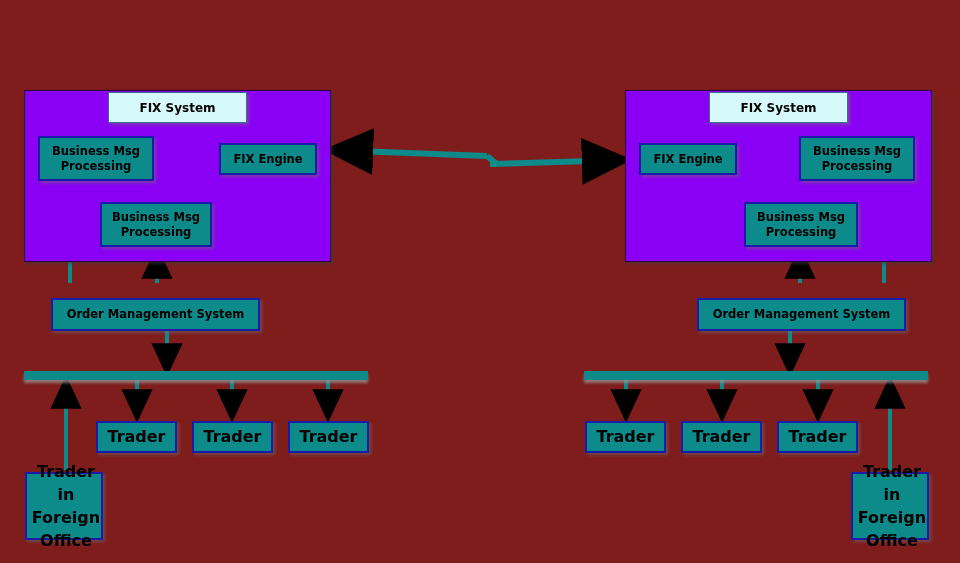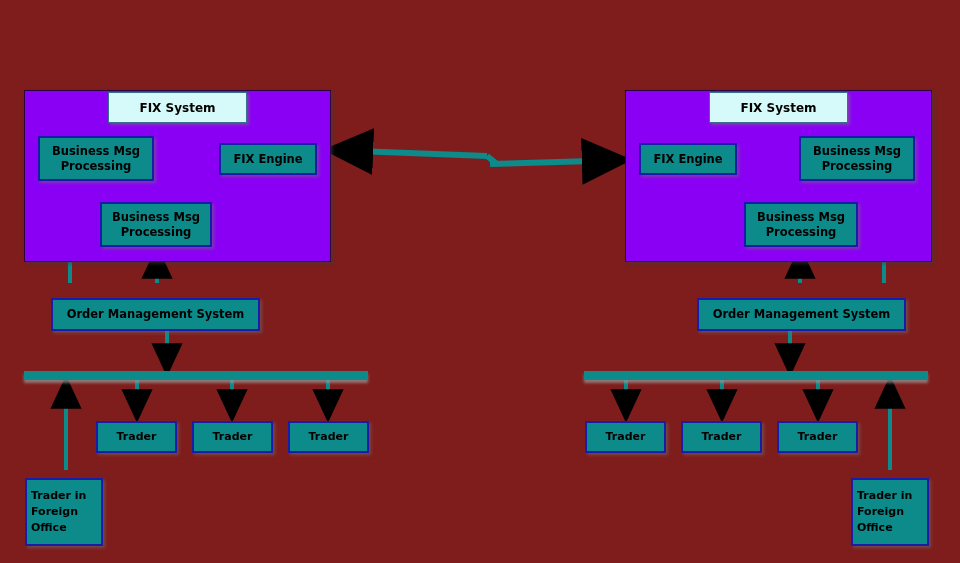--- a/index.html
+++ b/index.html
@@ -46,27 +46,26 @@
     display: flex;
     align-items: center;
     justify-content: center;
     text-align: center;
     color: #000000;
     font-size: 11.5px;
     font-weight: bold;
     line-height: 1.28;
     box-shadow: 2px 2px 3px rgba(110,110,110,0.55);
   }
-  .tbox.small { font-size: 11px; }
+  .tbox.small { font-size: 16px; }
   .tbox.left-align {
     justify-content: flex-start;
-    text-align: left;
+    text-align: center;
     padding-left: 4px;
     line-height: 1.45;
-    margin-top: 6px;
   }
 
   
   .bus {
     background: #0D8A8A;
     height: 9px;
     box-shadow: 0 3px 3px rgba(150,150,150,0.75);
   }
 
   

